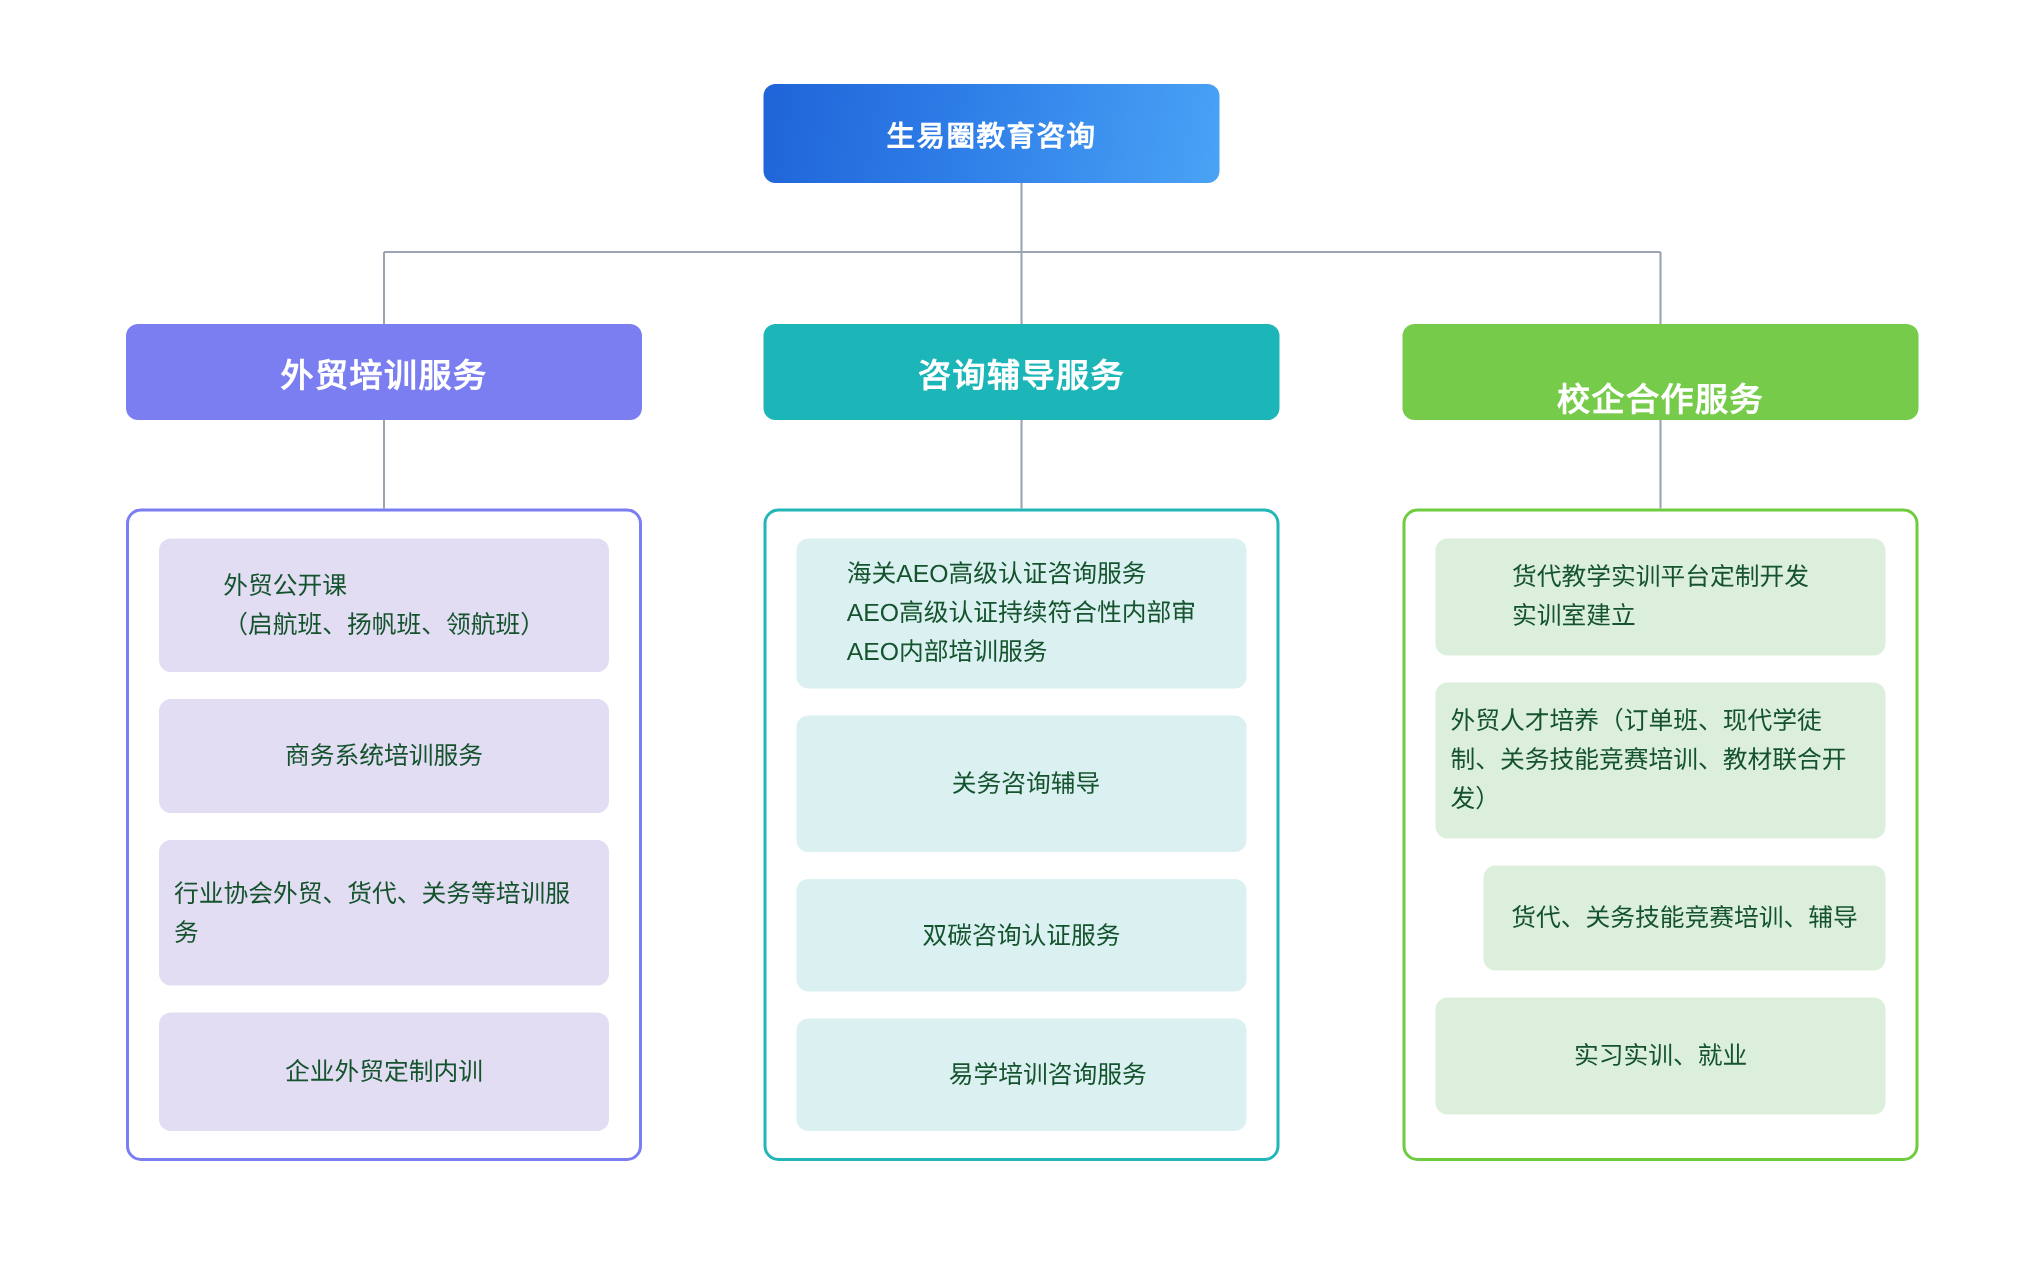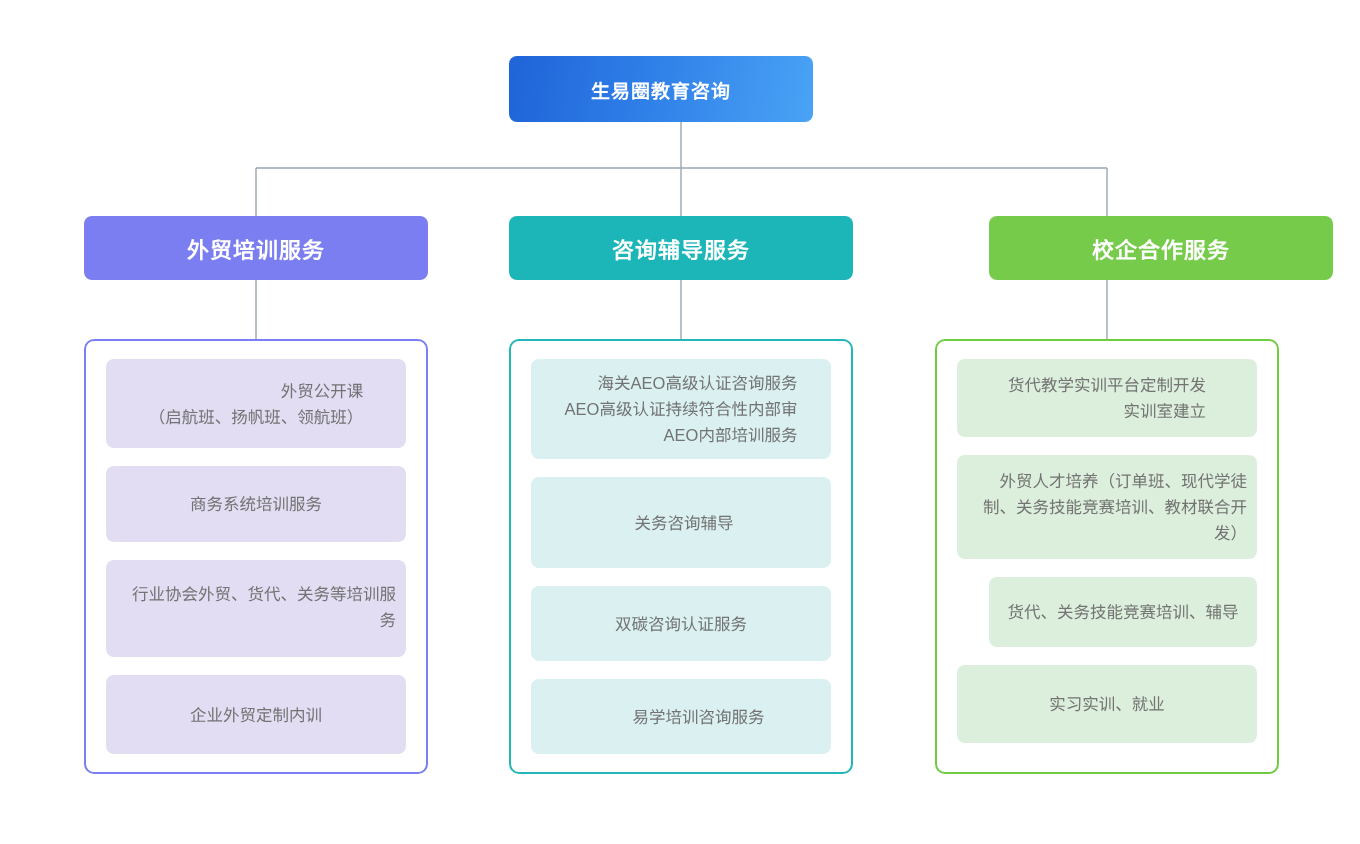--- a/index.html
+++ b/index.html
@@ -62,21 +62,21 @@
     font-size: 22px;
     font-weight: bold;
     letter-spacing: 1px;
     display: flex;
     align-items: center;
     justify-content: center;
     box-sizing: border-box;
   }
   .col-header.c0 { left: 84px;  background: #7b7ef0; }
   .col-header.c1 { left: 509px; background: #1cb5b8; }
-  .col-header.c2 { left: 989px; background: #77cb4b; }
+  .col-header.c2 { left: 935px; background: #77cb4b; align-items: flex-end; }
 
   
   .group-box {
     position: absolute;
     top: 339px;
     width: 344px;
     height: 435px;
     border-radius: 10px;
     border: 2px solid #cccccc;
     background: #ffffff;
@@ -88,40 +88,40 @@
   }
   .group-box.c0 { left: 84px;  border-color: #7b7ef0; }
   .group-box.c1 { left: 509px; border-color: #22b6b8; }
   .group-box.c2 { left: 935px; border-color: #6fcc3f; }
 
   
   .chip {
     border-radius: 8px;
     font-size: 16.5px;
     line-height: 26px;
-    color: #737373;
-    text-align: right;
+    color: #14532d;
+    text-align: left;
     display: flex;
     align-items: center;
     justify-content: center;
     box-sizing: border-box;
     padding: 8px 10px;
     white-space: pre-line;
     margin-bottom: 18px;
   }
   .chip:last-child { margin-bottom: 0; }
 
   .c0 .chip { background: #e2ddf3; }
   .c1 .chip { background: #daf0f1; }
   .c2 .chip { background: #dcefdc; }
 
   
   .c0 .chip.h1 { height: 90px; }
   .c0 .chip.h2 { height: 76px; }
-  .c0 .chip.h3 { height: 98px; font-family: Liberation Mono, monospace; }
+  .c0 .chip.h3 { height: 98px; }
   .c0 .chip.h4 { height: 79px; }
 
   .c1 .chip.h1 { height: 106px; }
   .c1 .chip.h2 { height: 96px; padding-left: 16px; }
   .c1 .chip.h3 { height: 79px; }
   .c1 .chip.h4 { height: 79px; padding-left: 45px; }
 
   .c2 .chip.h1 { height: 78px; }
   .c2 .chip.h2 { height: 104px; }
   .c2 .chip.h3 { height: 70px; margin-left: 32px; }

